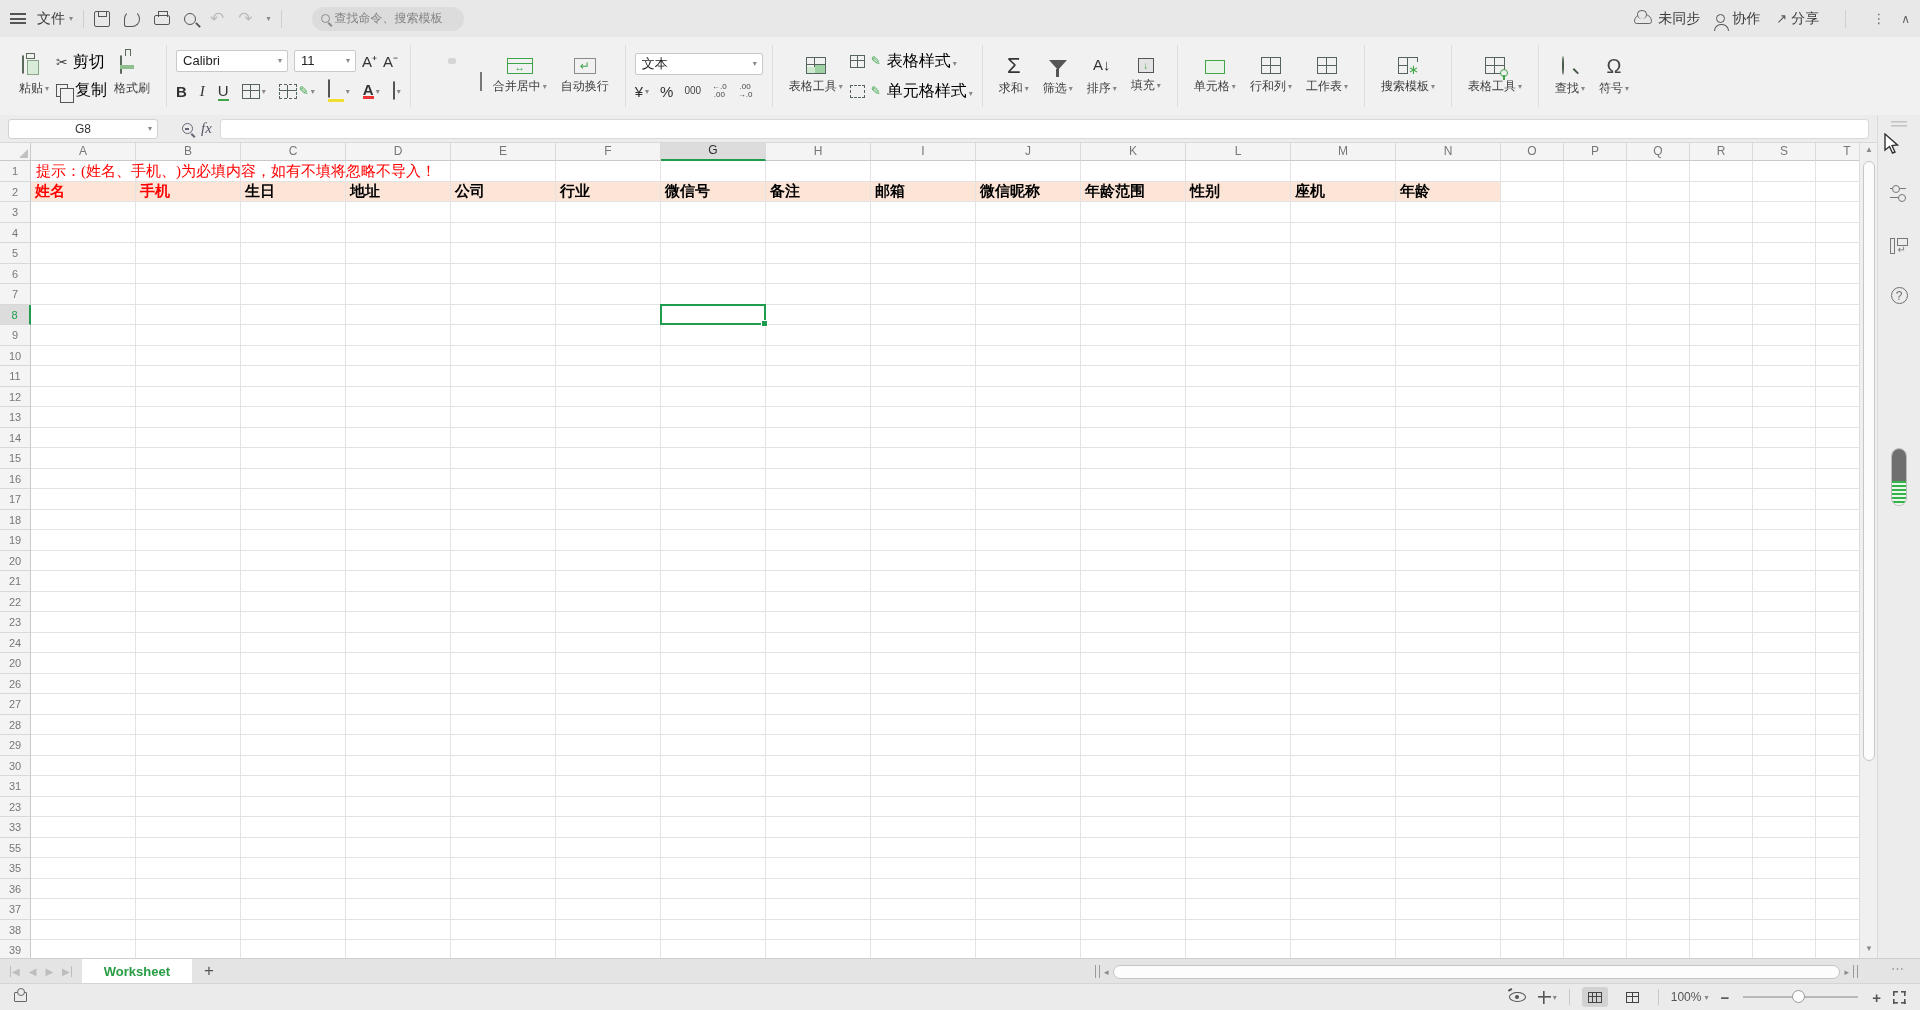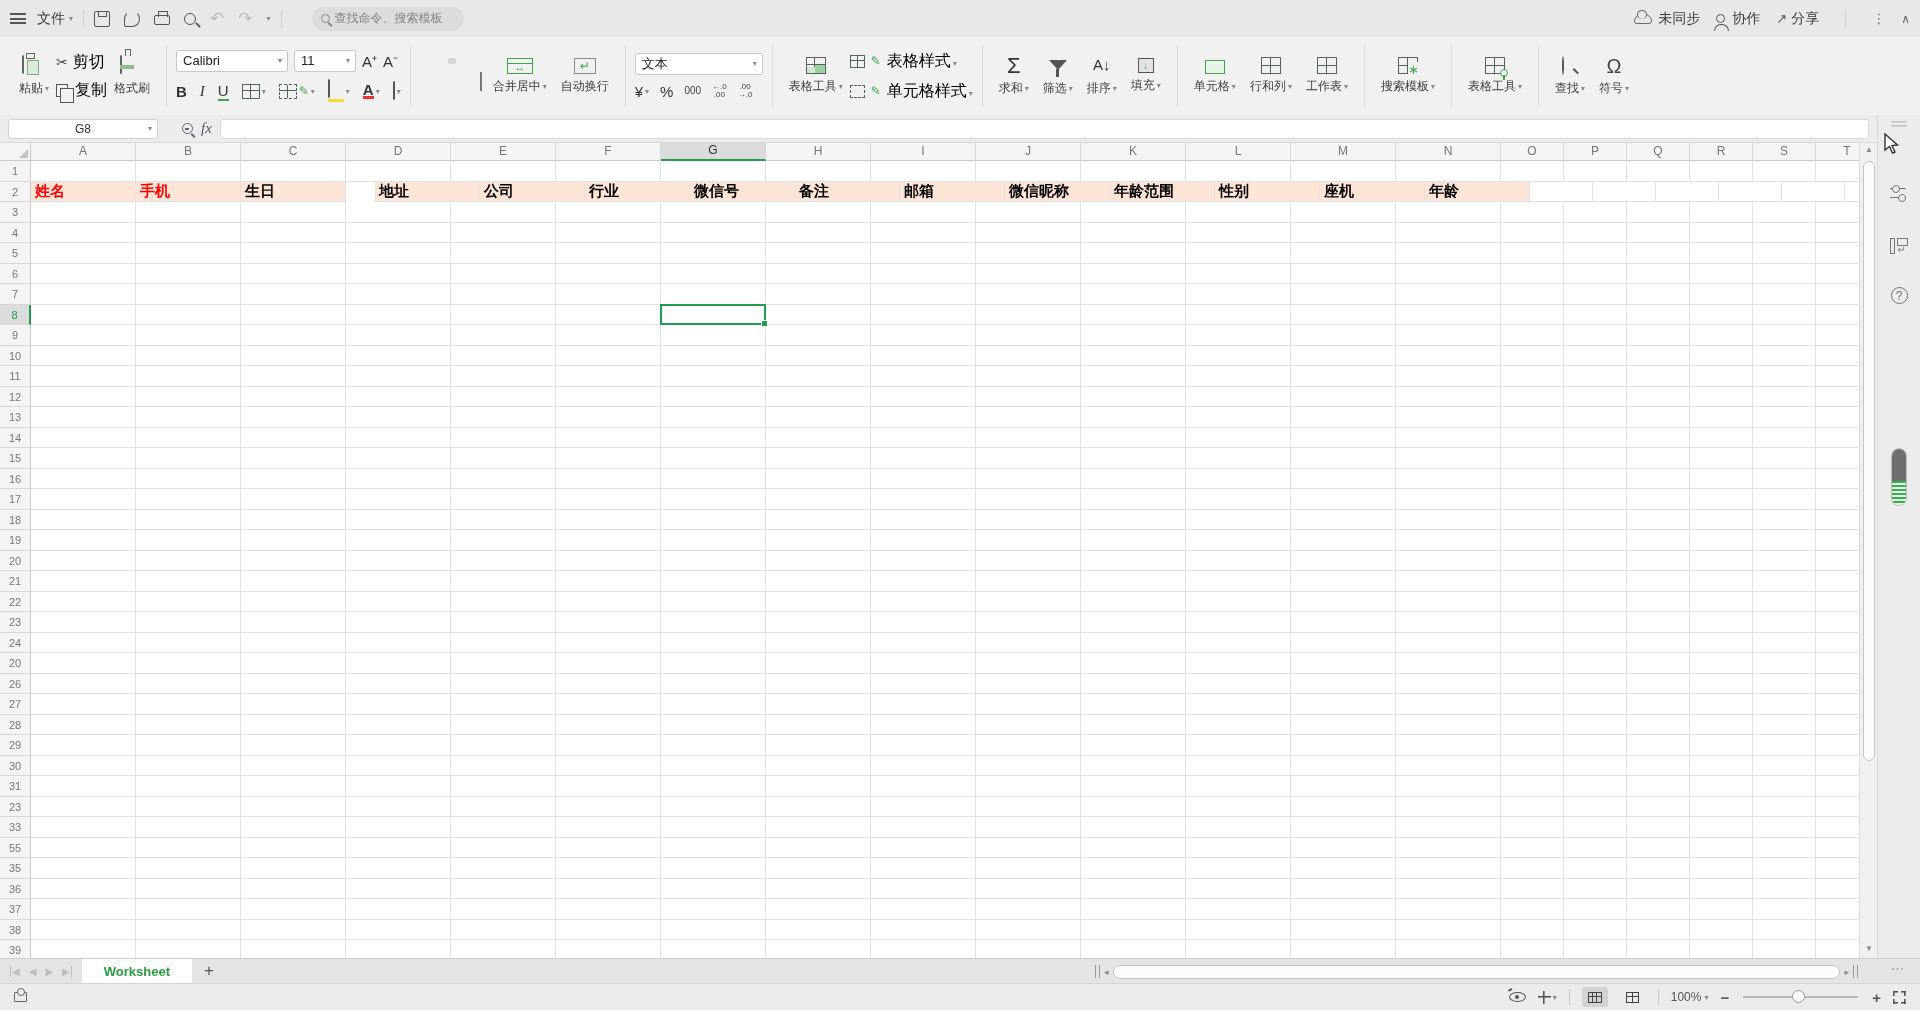--- a/index.html
+++ b/index.html
@@ -536,21 +536,21 @@
         <div class="gcell" style="width: 63px;"></div>
         <div class="gcell" style="width: 63px;"></div>
         <div class="gcell" style="width: 63px;"></div>
         <div class="gcell" style="width: 63px;"></div>
       </div>
       <div class="grow">
         <div class="rownum">2</div>
         <div class="gcell peach required" style="width: 105px;">姓名</div>
         <div class="gcell peach required" style="width: 105px;">手机</div>
         <div class="gcell peach" style="width: 105px;">生日</div>
-        <div class="gcell peach" style="width: 105px; margin-left: 29px;">地址</div>
+        <div class="gcell peach" style="width: 105px;">地址</div>
         <div class="gcell peach" style="width: 105px;">公司</div>
         <div class="gcell peach" style="width: 105px;">行业</div>
         <div class="gcell peach" style="width: 105px;">微信号</div>
         <div class="gcell peach" style="width: 105px;">备注</div>
         <div class="gcell peach" style="width: 105px;">邮箱</div>
         <div class="gcell peach" style="width: 105px;">微信昵称</div>
         <div class="gcell peach" style="width: 105px;">年龄范围</div>
         <div class="gcell peach" style="width: 105px;">性别</div>
         <div class="gcell peach" style="width: 105px;">座机</div>
         <div class="gcell peach" style="width: 105px;">年龄</div>
@@ -1406,20 +1406,21 @@
         <div class="gcell" style="width: 105px;"></div>
         <div class="gcell" style="width: 105px;"></div>
         <div class="gcell" style="width: 63px;"></div>
         <div class="gcell" style="width: 63px;"></div>
         <div class="gcell" style="width: 63px;"></div>
         <div class="gcell" style="width: 63px;"></div>
         <div class="gcell" style="width: 63px;"></div>
         <div class="gcell" style="width: 63px;"></div>
       </div>
     </div>
+  <div id="tip-row">提示：(姓名、手机、)为必填内容，如有不填将忽略不导入！</div>
   <div id="selbox" style="left: 660px; top: 160.5px; width: 106px; height: 21.5px;"></div>
 </div>
 
 <div id="vscroll">
   <div class="varrow">▲</div>
   <div id="vthumb"></div>
   <div class="varrow down">▼</div>
 </div>
 
 <div id="sidepanel">

